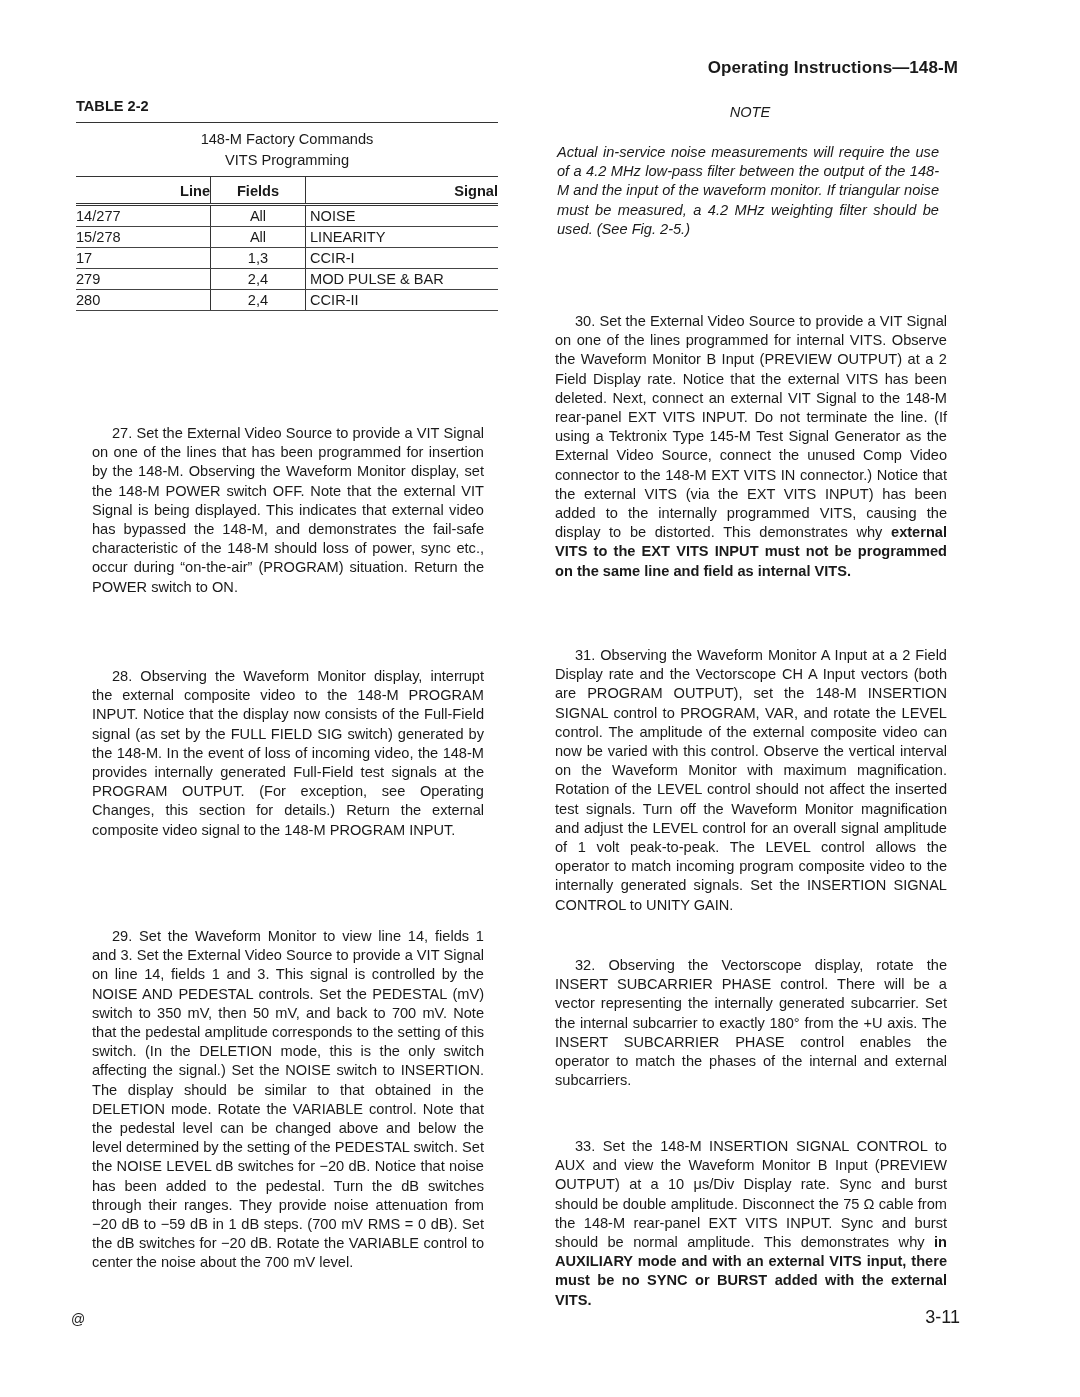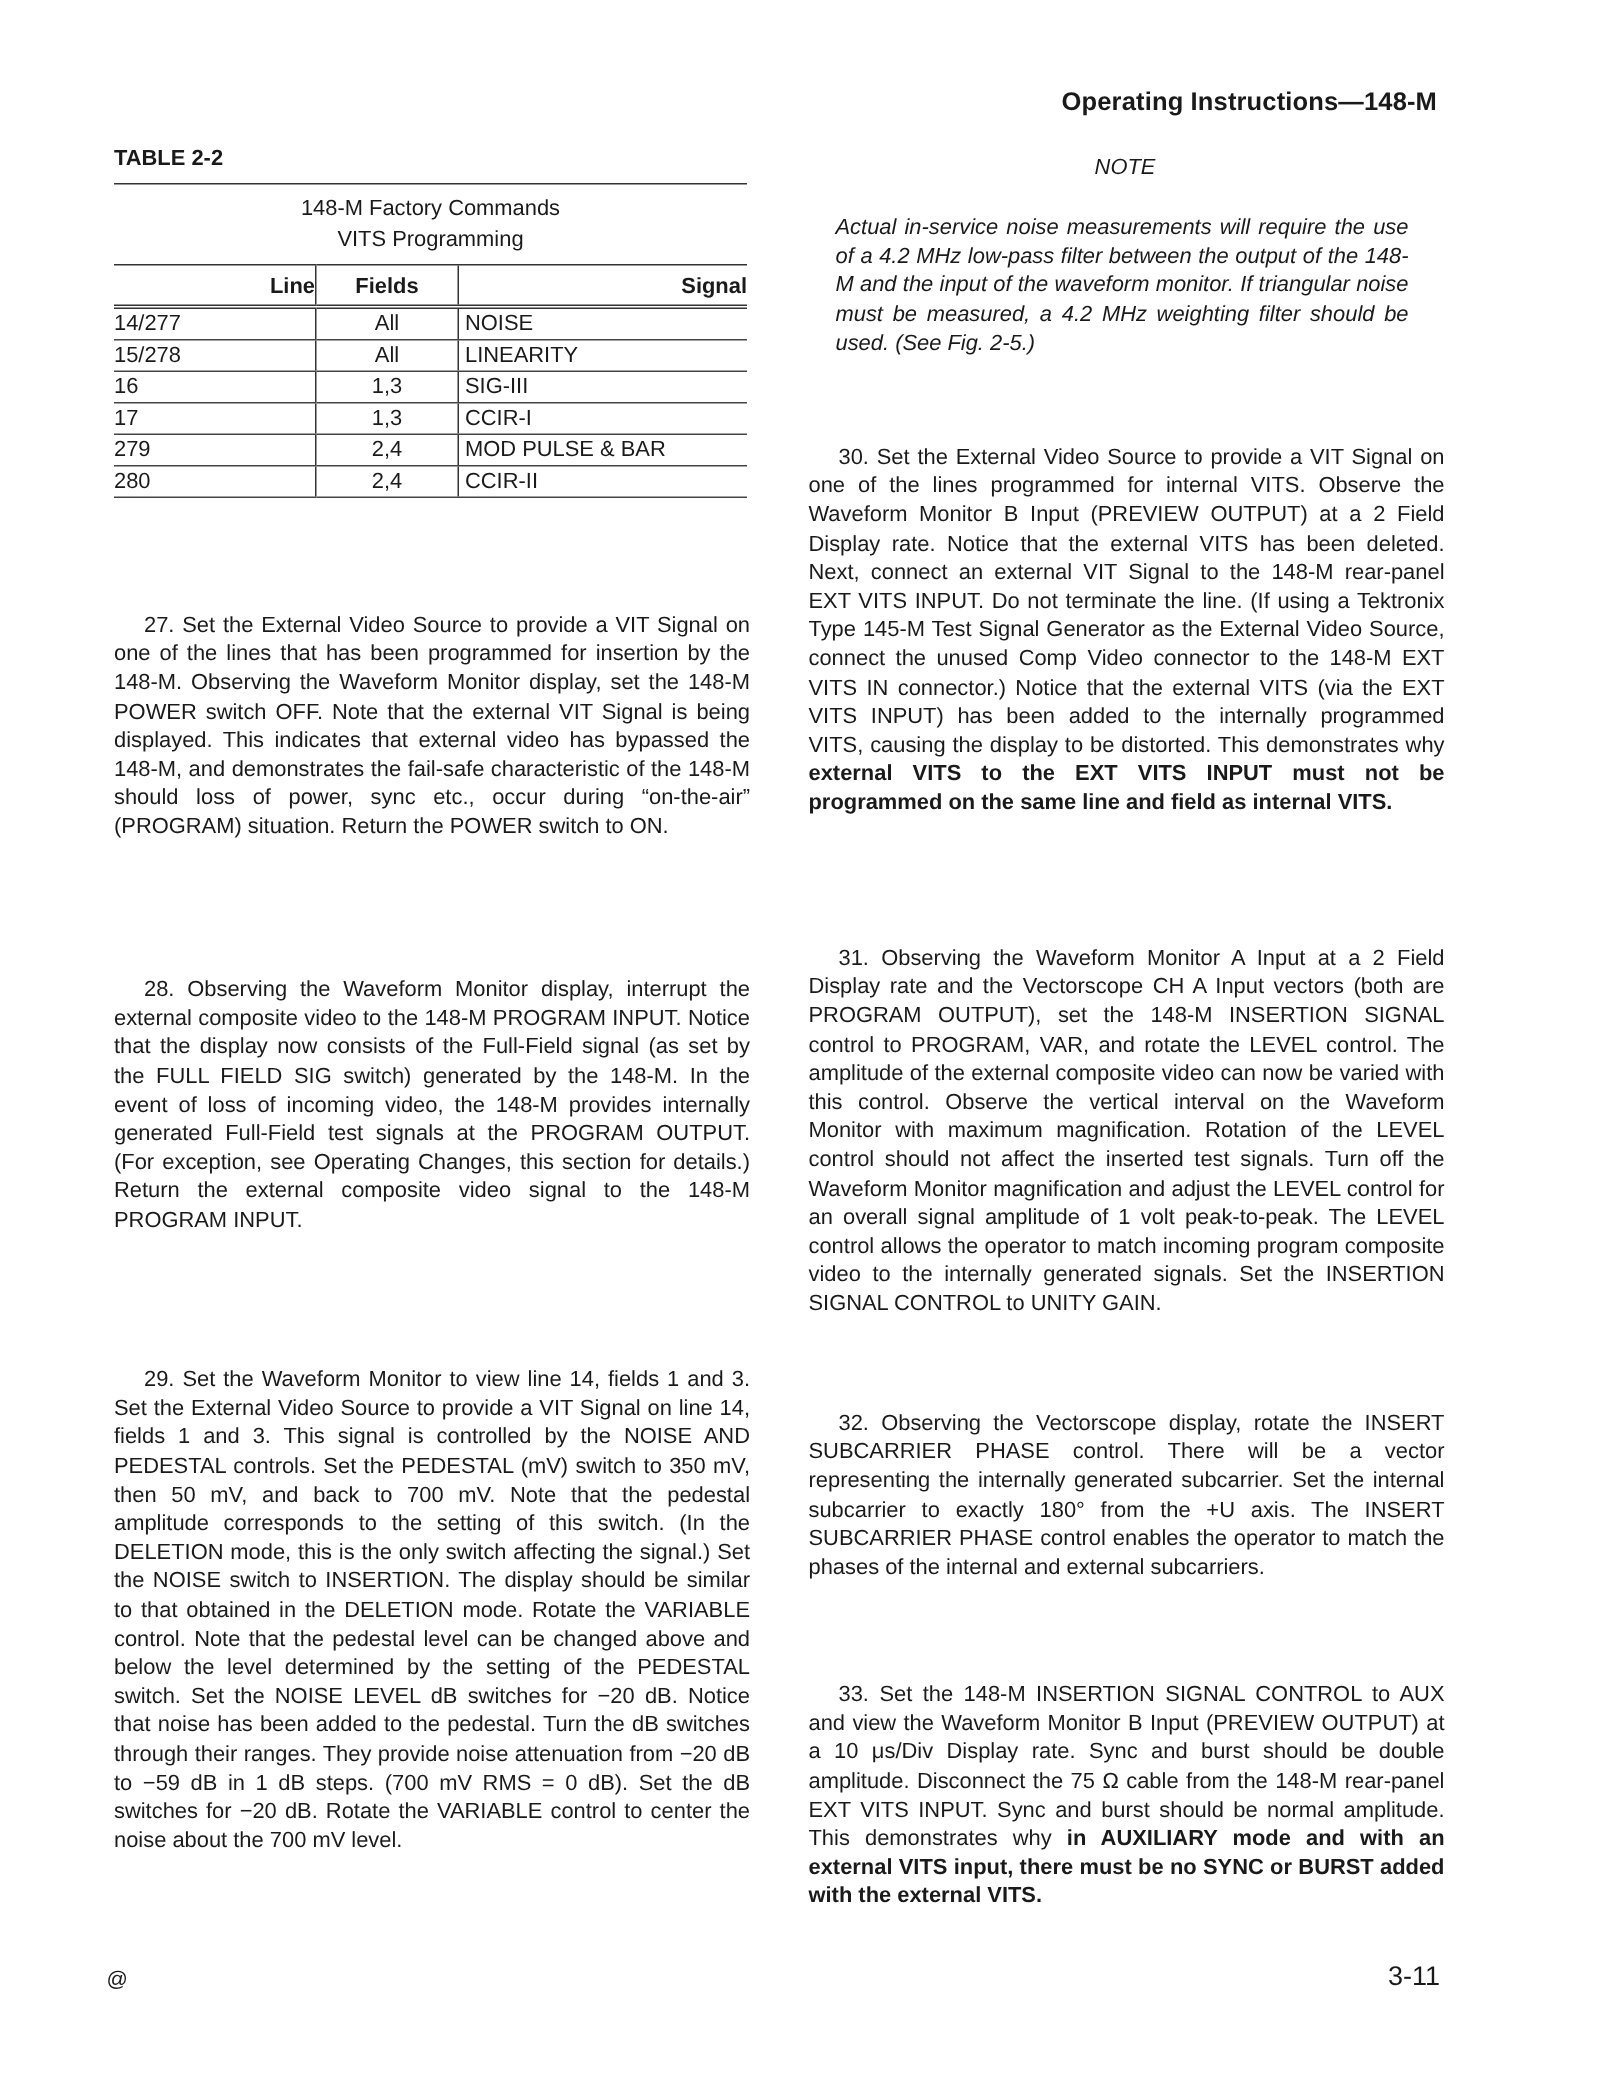--- a/index.html
+++ b/index.html
@@ -7,21 +7,21 @@
     width: 1080px; height: 1397px; position: relative; overflow: hidden;
     font-family: "Liberation Sans", sans-serif; color: #1a1a1a;
   }
   .header {
     position: absolute; left: 540px; top: 58px; width: 418px;
     text-align: right; font-weight: bold; font-size: 17px; letter-spacing: 0.1px;
   }
   .col { position: absolute; font-size: 14.6px; line-height: 19.2px; text-align: justify; }
   .col-left { left: 76px; width: 424px; }
   .col-right { left: 539px; width: 424px; }
-  .para { text-indent: 20px; margin: 0; }
+  .para { text-indent: 20px; margin: 16px; }
   .para b { font-weight: bold; }
 
   
   .table-wrap { position: absolute; left: 76px; top: 98px; width: 422px; }
   .table-caption { font-weight: bold; font-size: 14.6px; margin-bottom: 8px; }
   .rule-top { border-top: 1.5px solid #333; }
   .table-title { text-align: center; font-weight: normal; font-size: 14.6px; line-height: 21px; padding: 6px 0 5px 0; }
   table.vits { width: 100%; border-collapse: collapse; font-size: 14.6px; }
   table.vits th { font-weight: bold; text-align: right; padding: 6px 0 4px 0; border-top: 1.5px solid #333; border-bottom: 3px double #333; }
   table.vits td { padding: 0; height: 20px; line-height: 20px; border-bottom: 1px solid #444; }
@@ -61,25 +61,20 @@
         <td class="c-line">14/277</td>
         <td class="c-fields">All</td>
         <td class="c-signal">NOISE</td>
       </tr>
       <tr>
         <td class="c-line">15/278</td>
         <td class="c-fields">All</td>
         <td class="c-signal">LINEARITY</td>
       </tr>
       <tr>
-        <td class="c-line">16</td>
-        <td class="c-fields">1,3</td>
-        <td class="c-signal">SIG-III</td>
-      </tr>
-      <tr>
         <td class="c-line">17</td>
         <td class="c-fields">1,3</td>
         <td class="c-signal">CCIR-I</td>
       </tr>
       <tr>
         <td class="c-line">279</td>
         <td class="c-fields">2,4</td>
         <td class="c-signal">MOD PULSE &amp; BAR</td>
       </tr>
       <tr>

